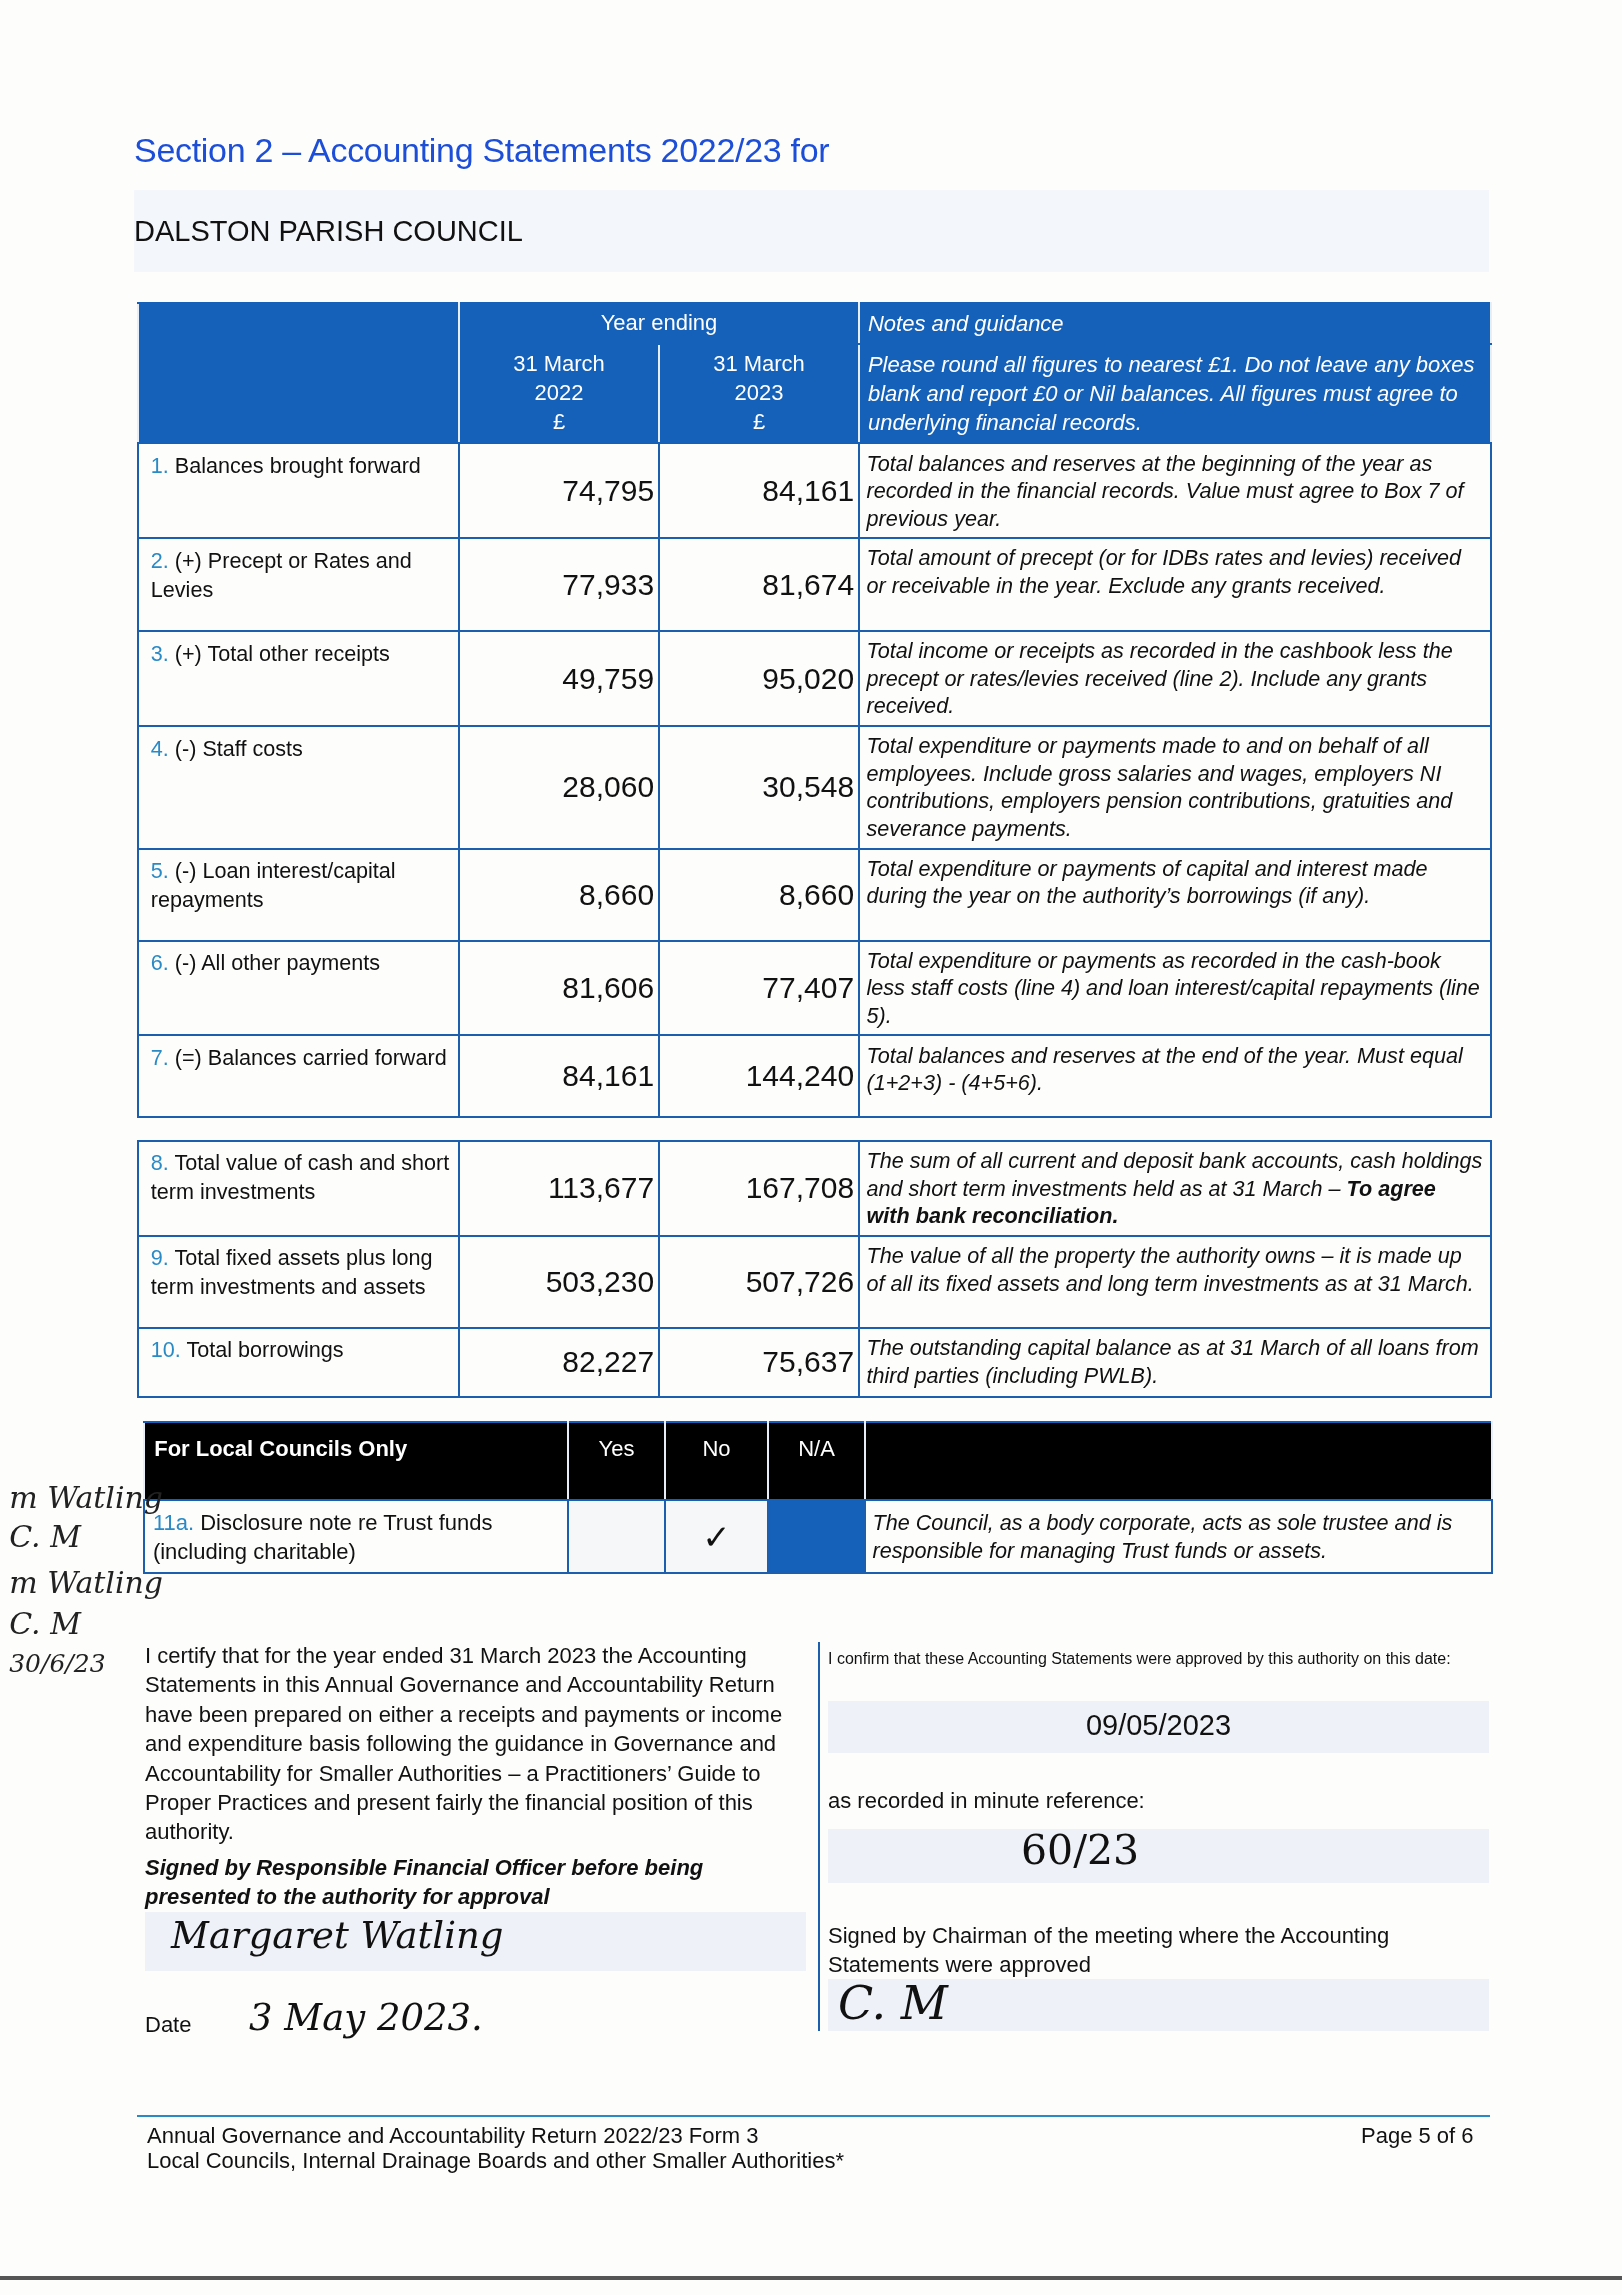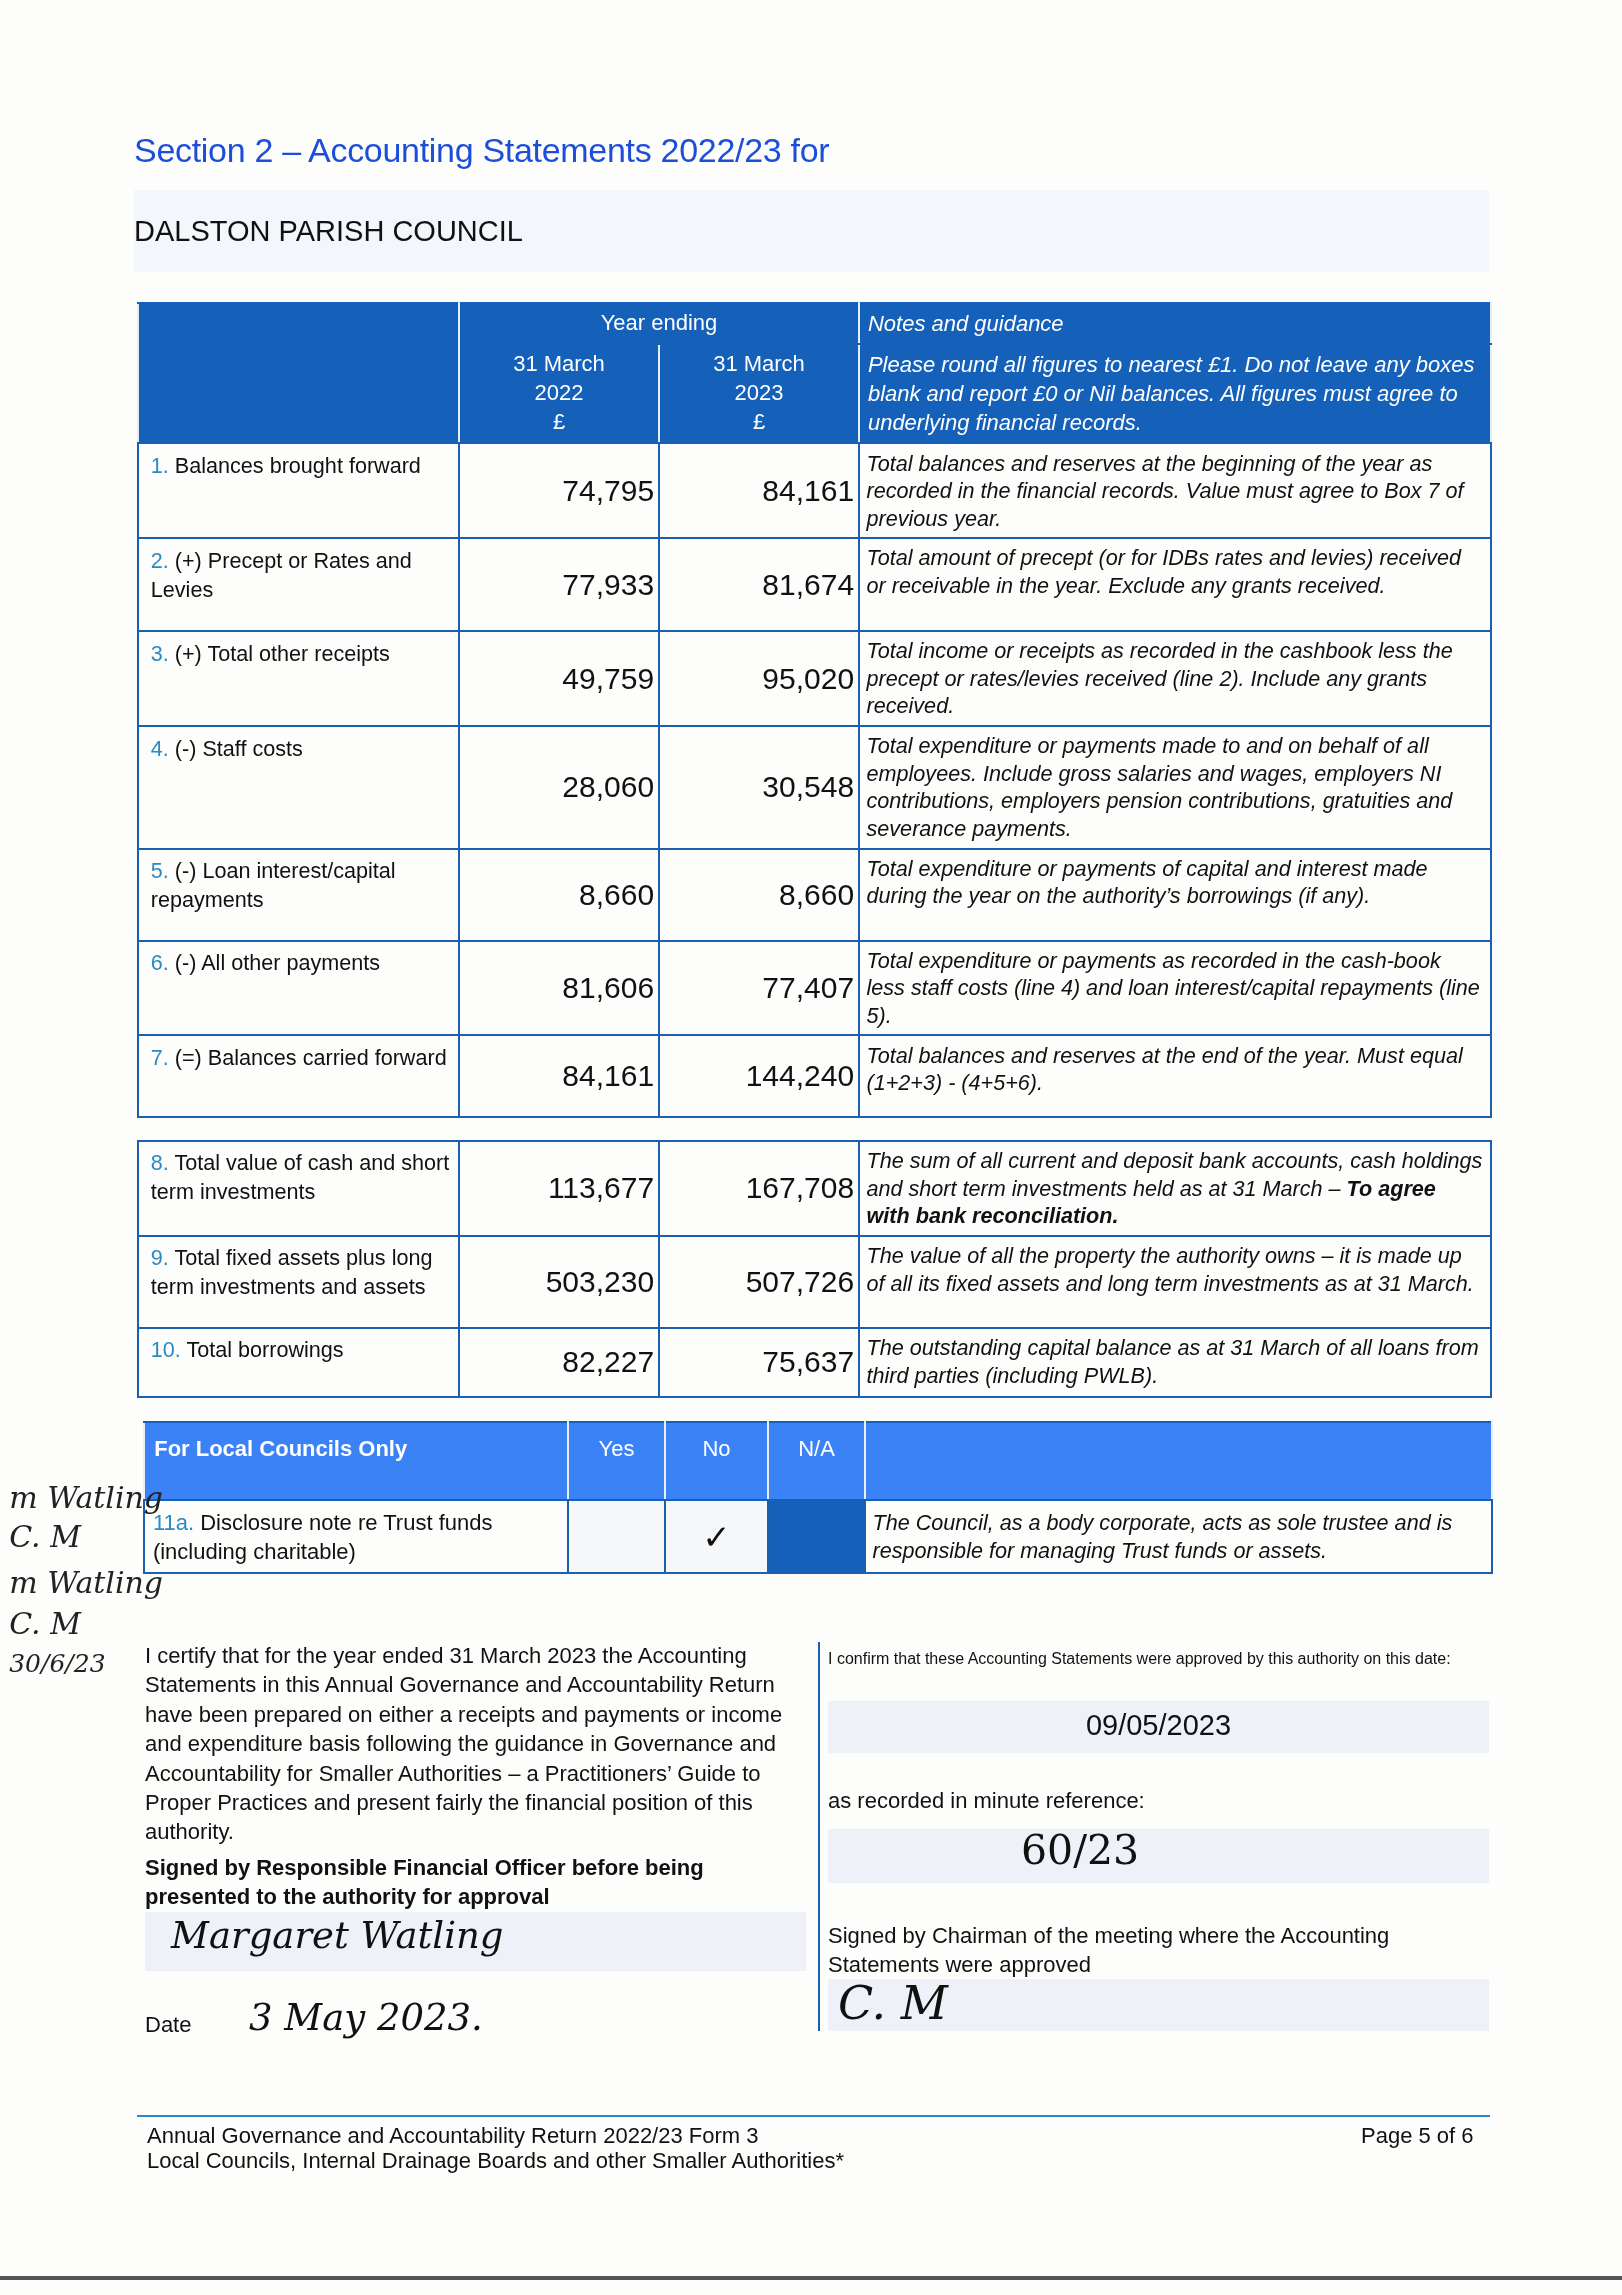--- a/index.html
+++ b/index.html
@@ -16,29 +16,29 @@
   .th-notes { text-align:left; padding:6.5px 7.9px;font-style:italic; }
   .th-notes-italic { font-style:italic; text-align:left; padding:5.2px 7.9px; line-height:29px; font-size:21.6px; }
   .rowlabel { font-size:21.6px; padding:6.5px 7.9px 5.2px 11.8px; line-height:29px; }
   .num { color:#2A8AC6; }
   .val { font-size:30px; text-align:right; vertical-align:middle !important; padding:0 3.9px; }
   .note { font-size:21.6px; font-style:italic; padding:5.2px 6.5px; line-height:27.5px; }
   .note b { font-style:italic; }
 
   table.lc { position:absolute; left:143px; top:1421px; width:1348px; border-collapse:collapse; table-layout:fixed; }
   table.lc td, table.lc th { border:2px solid #1c5fae; }
-  table.lc th { background:#3b82f6; color:#fff; font-size:22px; height:62px; vertical-align:top; padding-top:13px; border-color:#1560B8; border-left-color:#e8eef8; border-right-color:#e8eef8; font-weight:normal; }
+  table.lc th { background:#000000; color:#fff; font-size:22px; height:62px; vertical-align:top; padding-top:13px; border-color:#1560B8; border-left-color:#e8eef8; border-right-color:#e8eef8; font-weight:normal; }
   table.lc th.lead { text-align:left; font-weight:bold; padding-left:9.2px; }
   .lc-label { font-size:22px; padding:6.5px 7.9px; line-height:29px; height:54px; }
   .lc-box { text-align:center; font-size:34px; vertical-align:middle; background:#f6f7f9; }
   .lc-na-blue { background:#1560B8; }
   .lc-note { font-size:21.6px; font-style:italic; padding:5.2px 6.5px; line-height:27.5px; }
 
   .cert { left:145px; top:1641px; width:661px; font-size:22px; line-height:29.4px; }
-  .signed-rfo { left:145px; top:1853px; width:661px; font-size:22px; font-weight:bold; line-height:29.4px; }
+  .signed-rfo { left:145px; top:1853px; width:661px; font-size:22px; font-weight:bold; line-height:29.4px;font-style:italic; }
   .vline { left:818px; top:1642px; width:2px; height:389px; background:#1c5fae; }
   .confirm { left:828px; top:1642px; width:661px; font-size:16px; line-height:34px; }
   .datebox { left:828px; top:1701px; width:661px; height:52px; background:#eef2f8; }
   .datetext { left:828px; top:1709px; width:661px; text-align:center; font-size:29px; }
   .minute-label { left:828px; top:1788px; font-size:22px; }
   .minutebox { left:828px; top:1829px; width:661px; height:54px; background:#eef2f8; }
   .minutetext { left:1021px; top:1826px; font-size:41px; font-family:"DejaVu Serif", serif; }
   .chair-label { left:828px; top:1921px; width:661px; font-size:22px; line-height:29.4px; }
   .chairbox { left:828px; top:1979px; width:661px; height:52px; background:#eef2f8; }
   .chairsig { left:838px; top:1976px; font-size:46px; font-family:"DejaVu Serif", serif; font-style:italic; }

